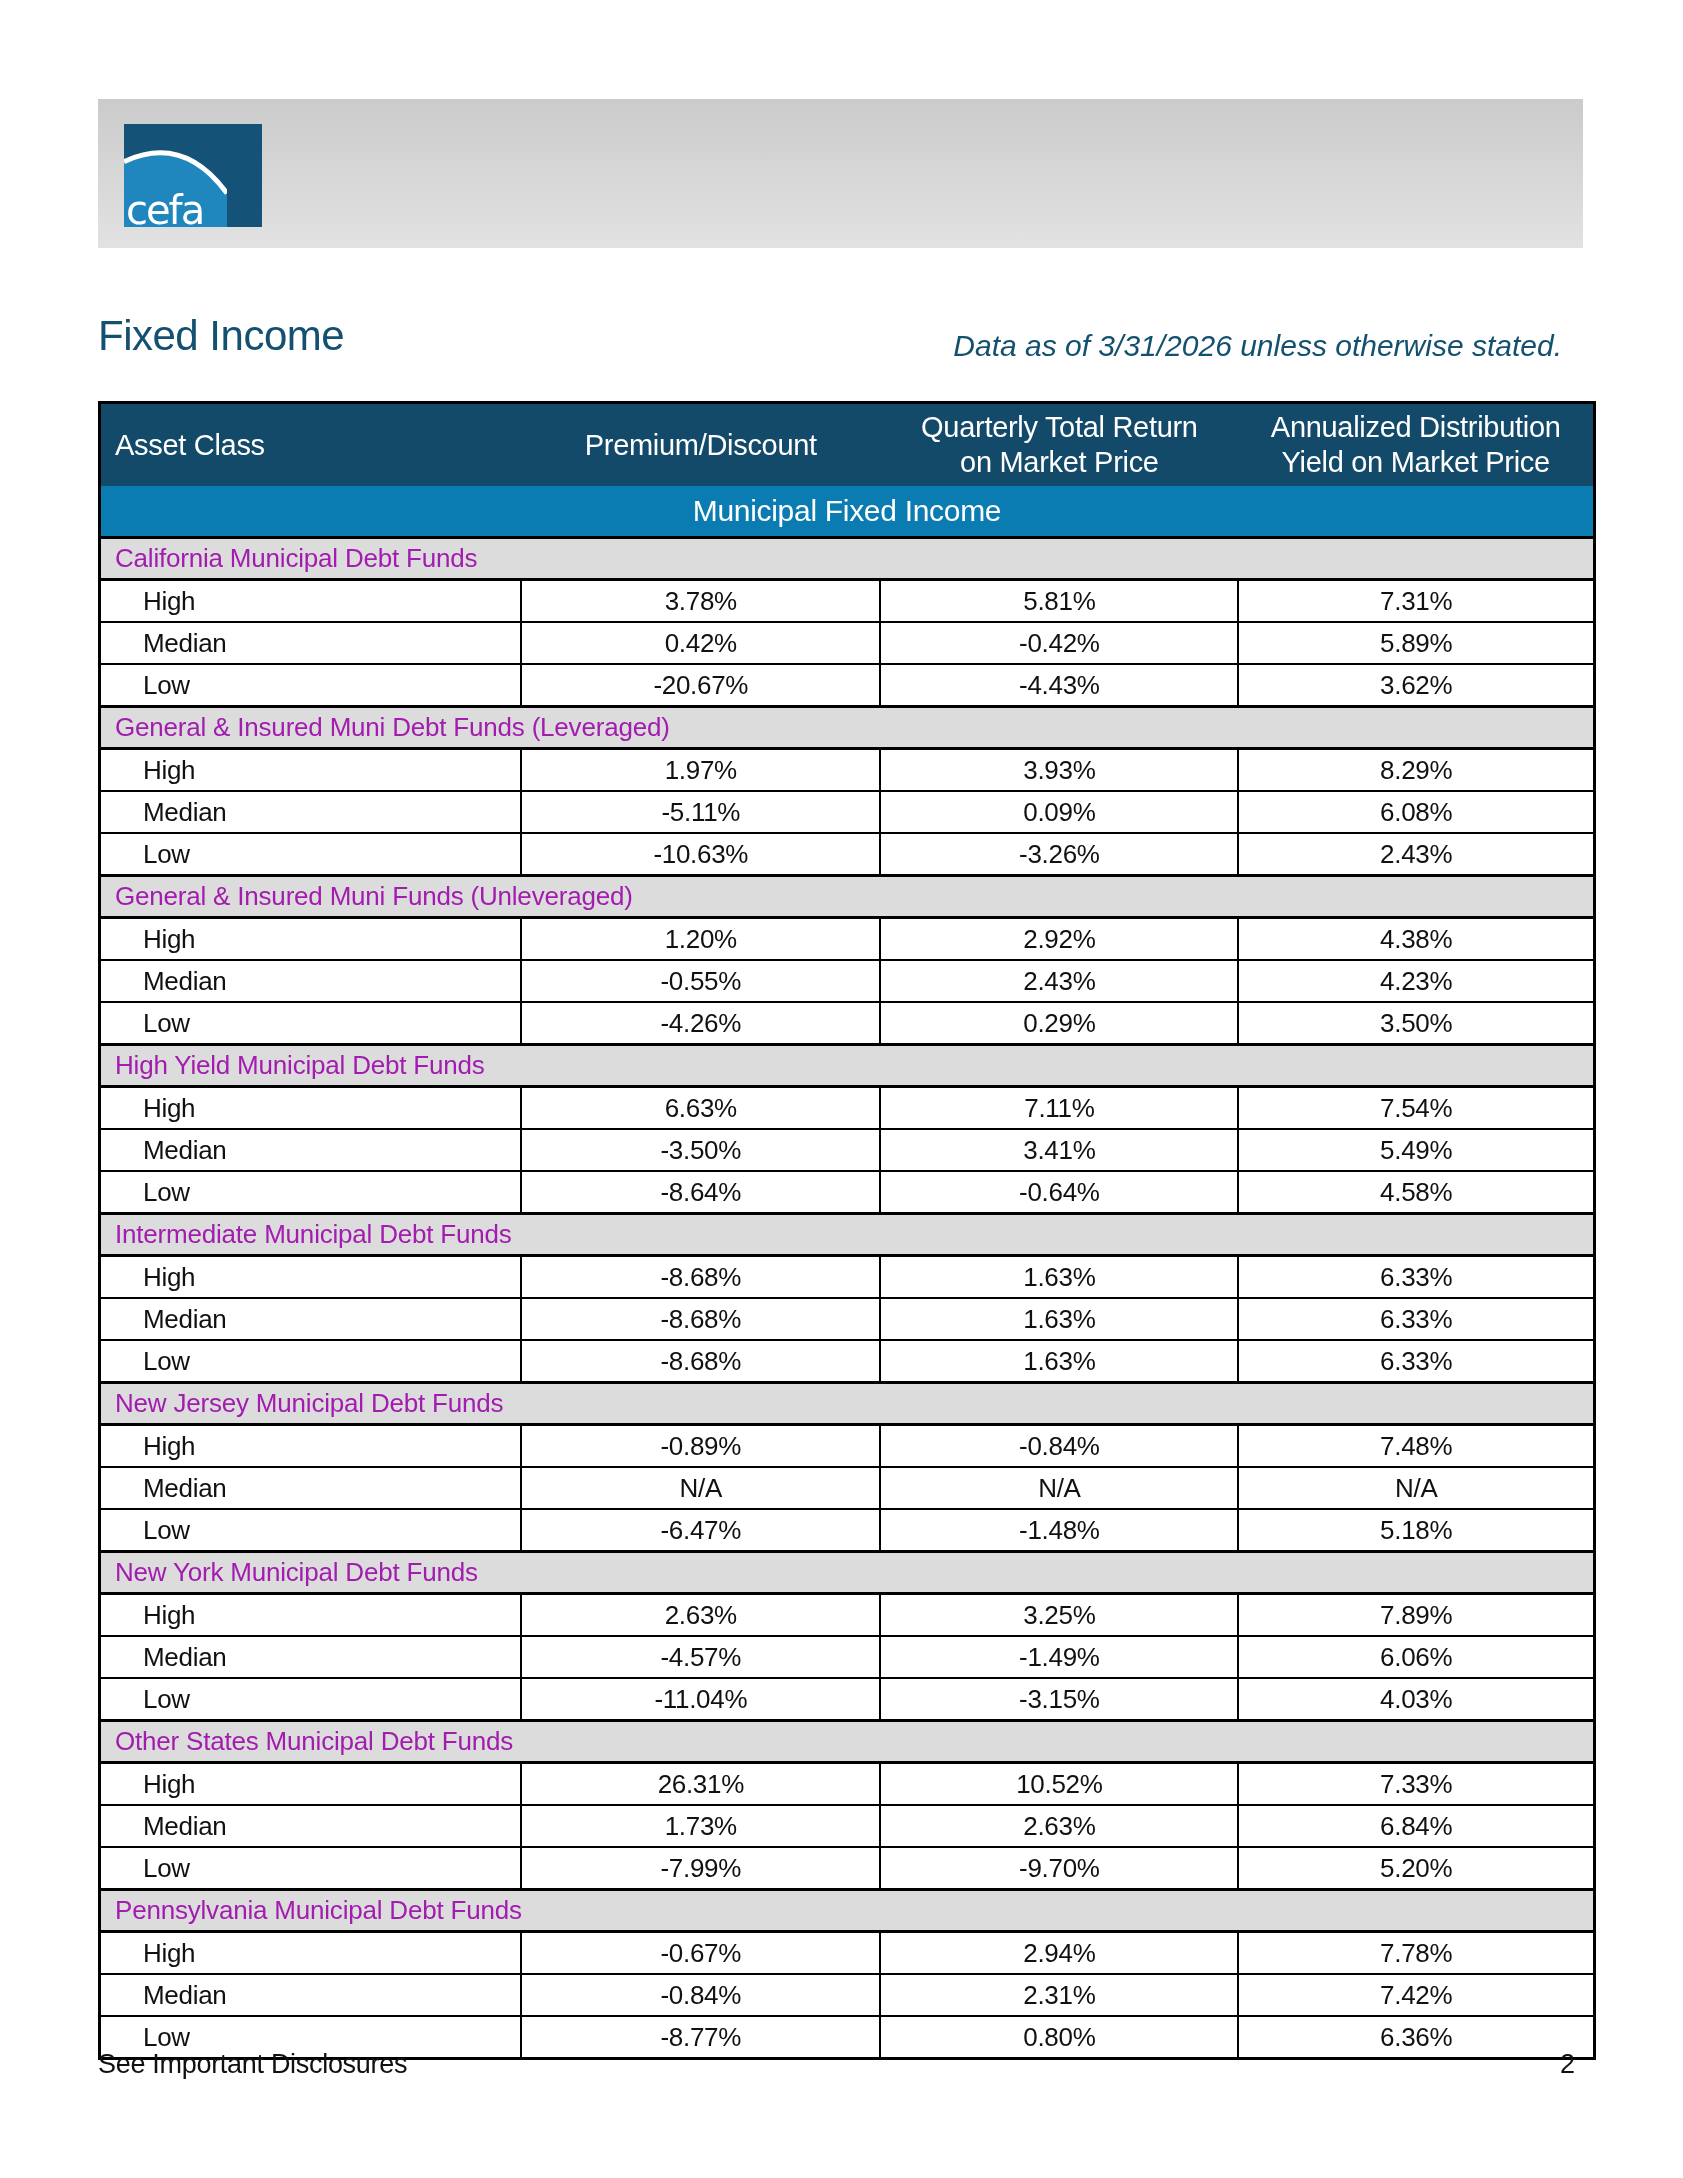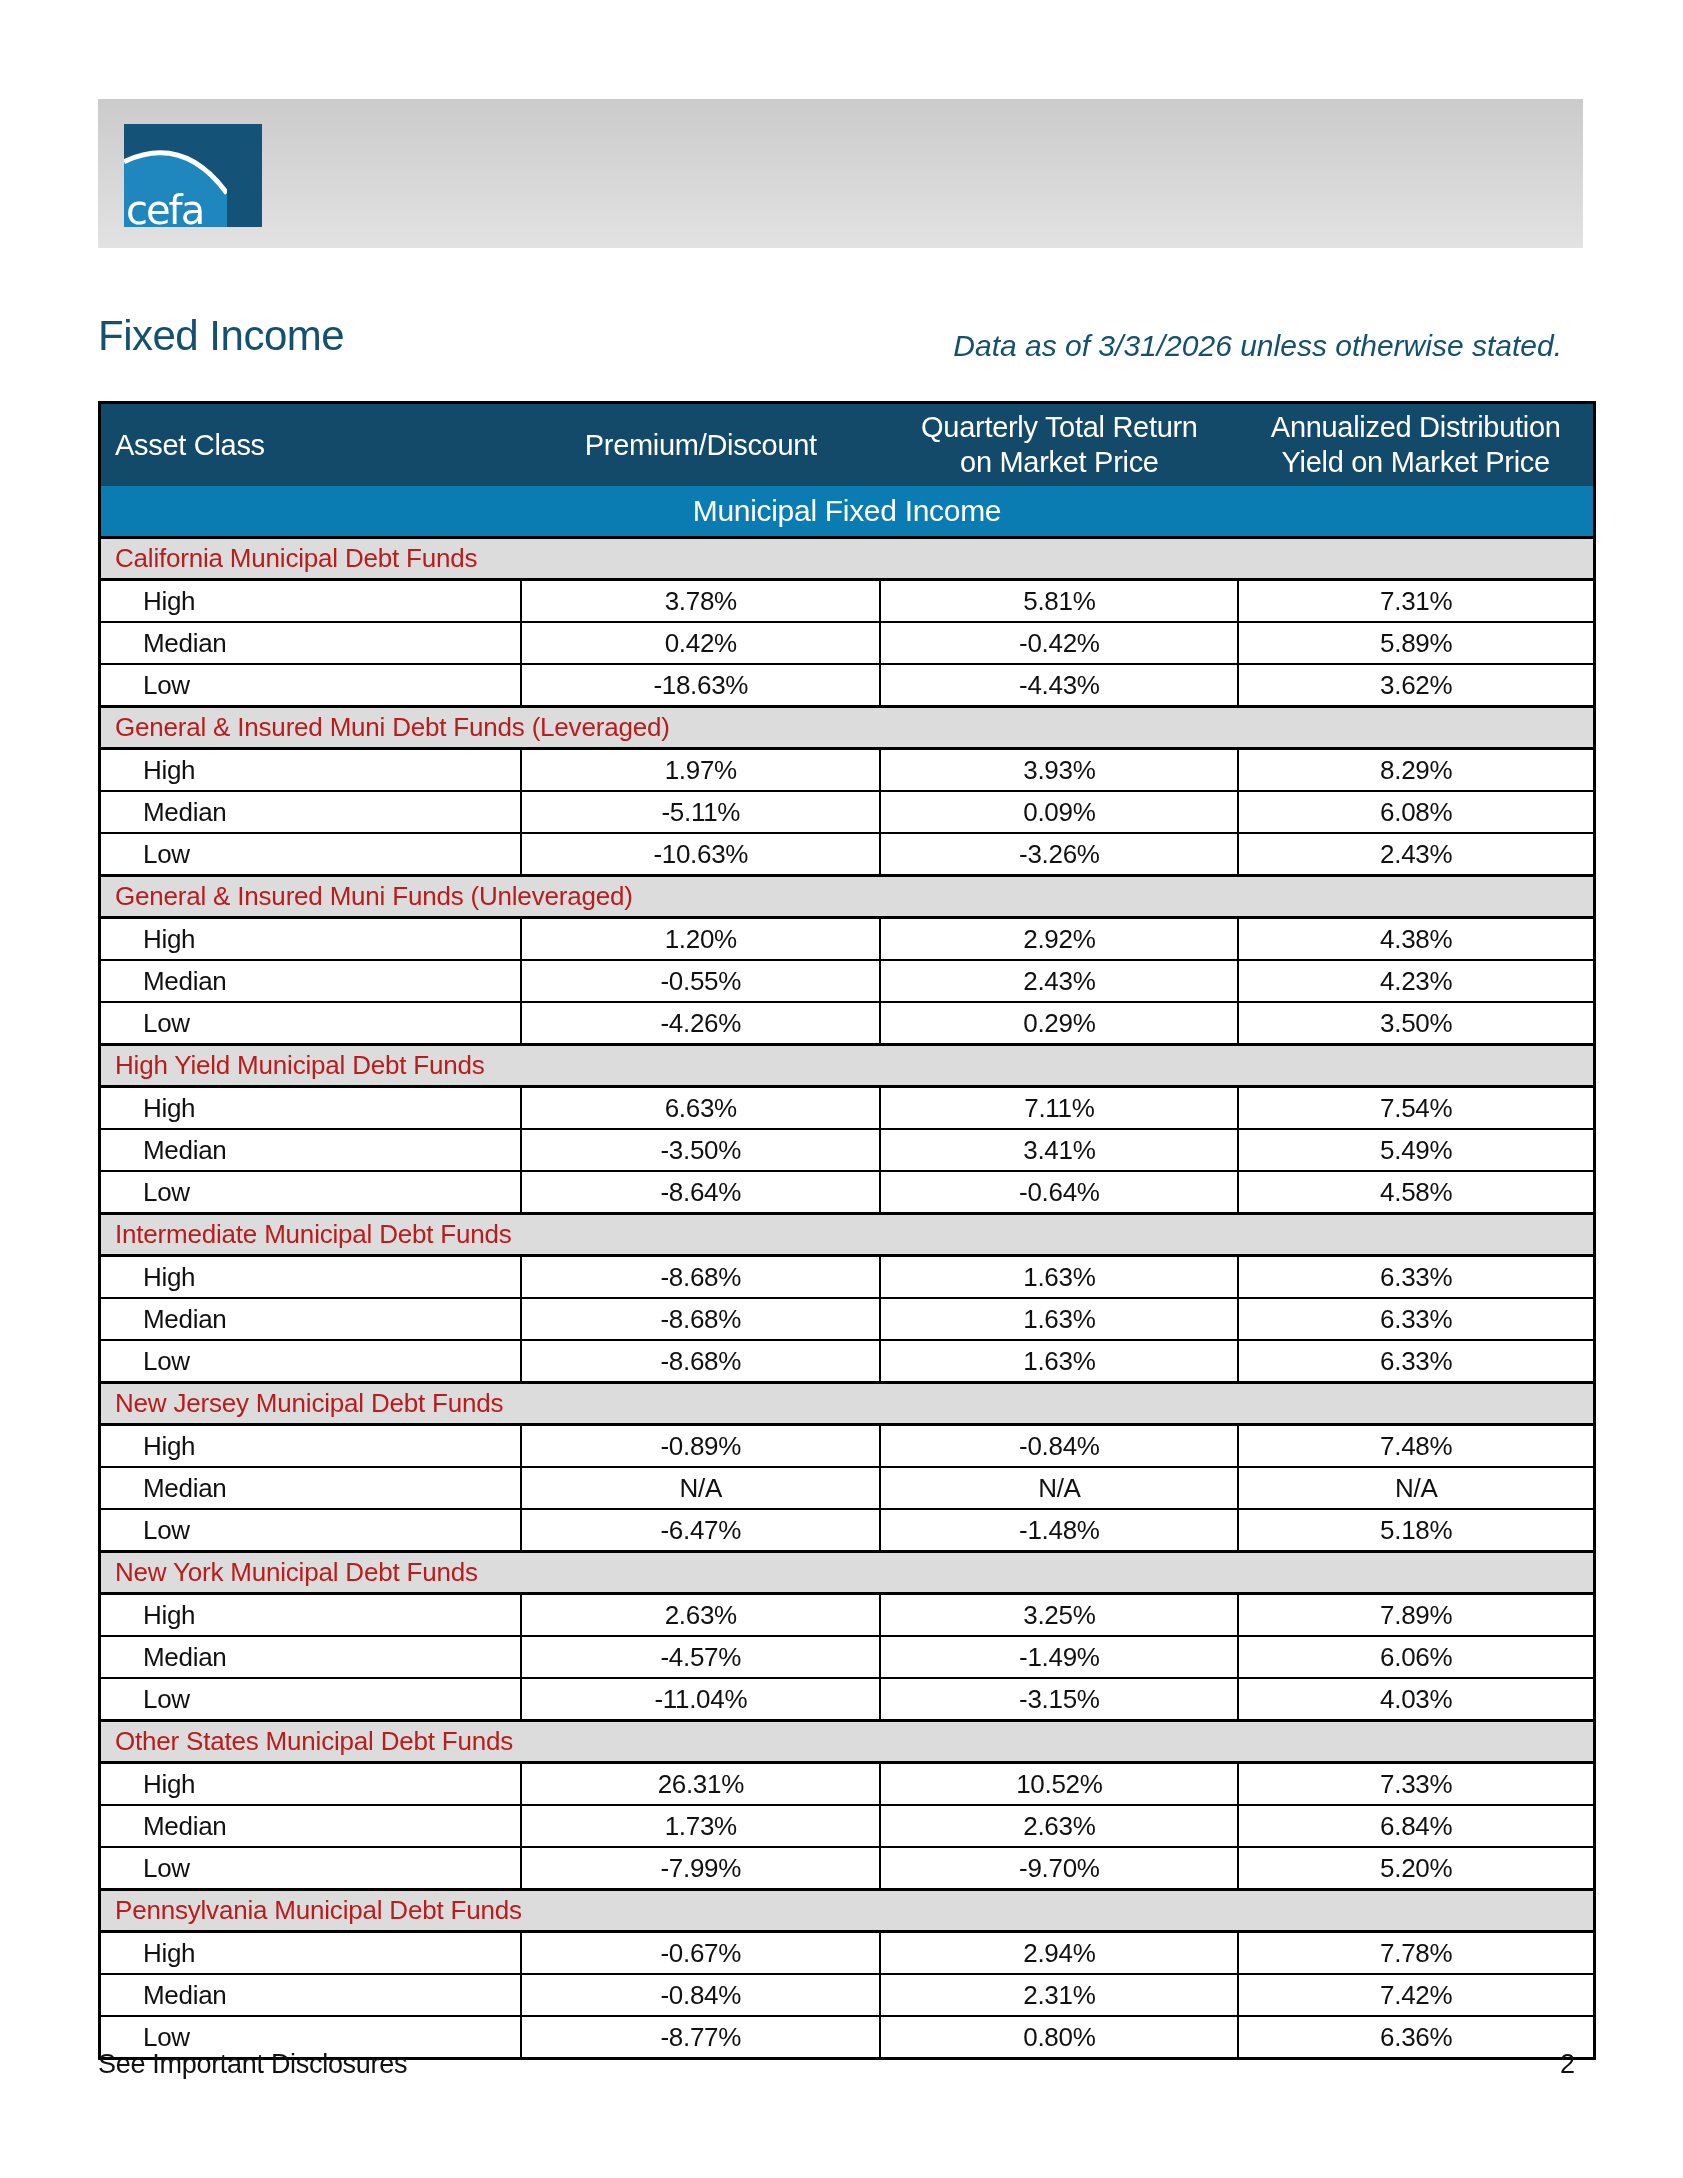--- a/index.html
+++ b/index.html
@@ -45,21 +45,21 @@
     background: #134a6a; color: #fff; font-weight: normal; font-size: 29px;
     line-height: 35px; height: 82px; padding: 0 10px; letter-spacing: -0.3px;
   }
   table.data th.c0 { text-align: left; padding-left: 14px; }
   table.data th.cx { text-align: center; }
   tr.section td {
     background: #0a7cb2; color: #fff; font-size: 30px; height: 50px;
     padding: 0 14px; letter-spacing: -0.3px; border-bottom: 3px solid #000; text-align: center;
   }
   tr.group td {
-    background: #dcdcdc; color: #b91c1c; font-size: 26px; height: 39px;
+    background: #dcdcdc; color: #a21caf; font-size: 26px; height: 39px;
     padding: 0 14px; border-top: 3px solid #000; border-bottom: 3px solid #000;
     letter-spacing: -0.2px;
   }
   tr.row td {
     height: 38px; font-size: 26px; color: #111; border-top: 2px solid #000;
     border-left: 2px solid #000; background: #fff; font-weight: 300;
     letter-spacing: -0.3px;
   }
   tr.row td.lbl { padding-left: 42px; text-align: left; border-left: none; }
   tr.row td.val { text-align: center; }
@@ -127,21 +127,21 @@
         <td class="val">7.31%</td>
       </tr>
       <tr class="row">
         <td class="lbl">Median</td>
         <td class="val">0.42%</td>
         <td class="val">-0.42%</td>
         <td class="val">5.89%</td>
       </tr>
       <tr class="row">
         <td class="lbl">Low</td>
-        <td class="val">-18.63%</td>
+        <td class="val">-20.67%</td>
         <td class="val">-4.43%</td>
         <td class="val">3.62%</td>
       </tr>
       <tr class="group">
         <td colspan="4">General &amp; Insured Muni Debt Funds (Leveraged)</td>
       </tr>
       <tr class="row">
         <td class="lbl">High</td>
         <td class="val">1.97%</td>
         <td class="val">3.93%</td>

